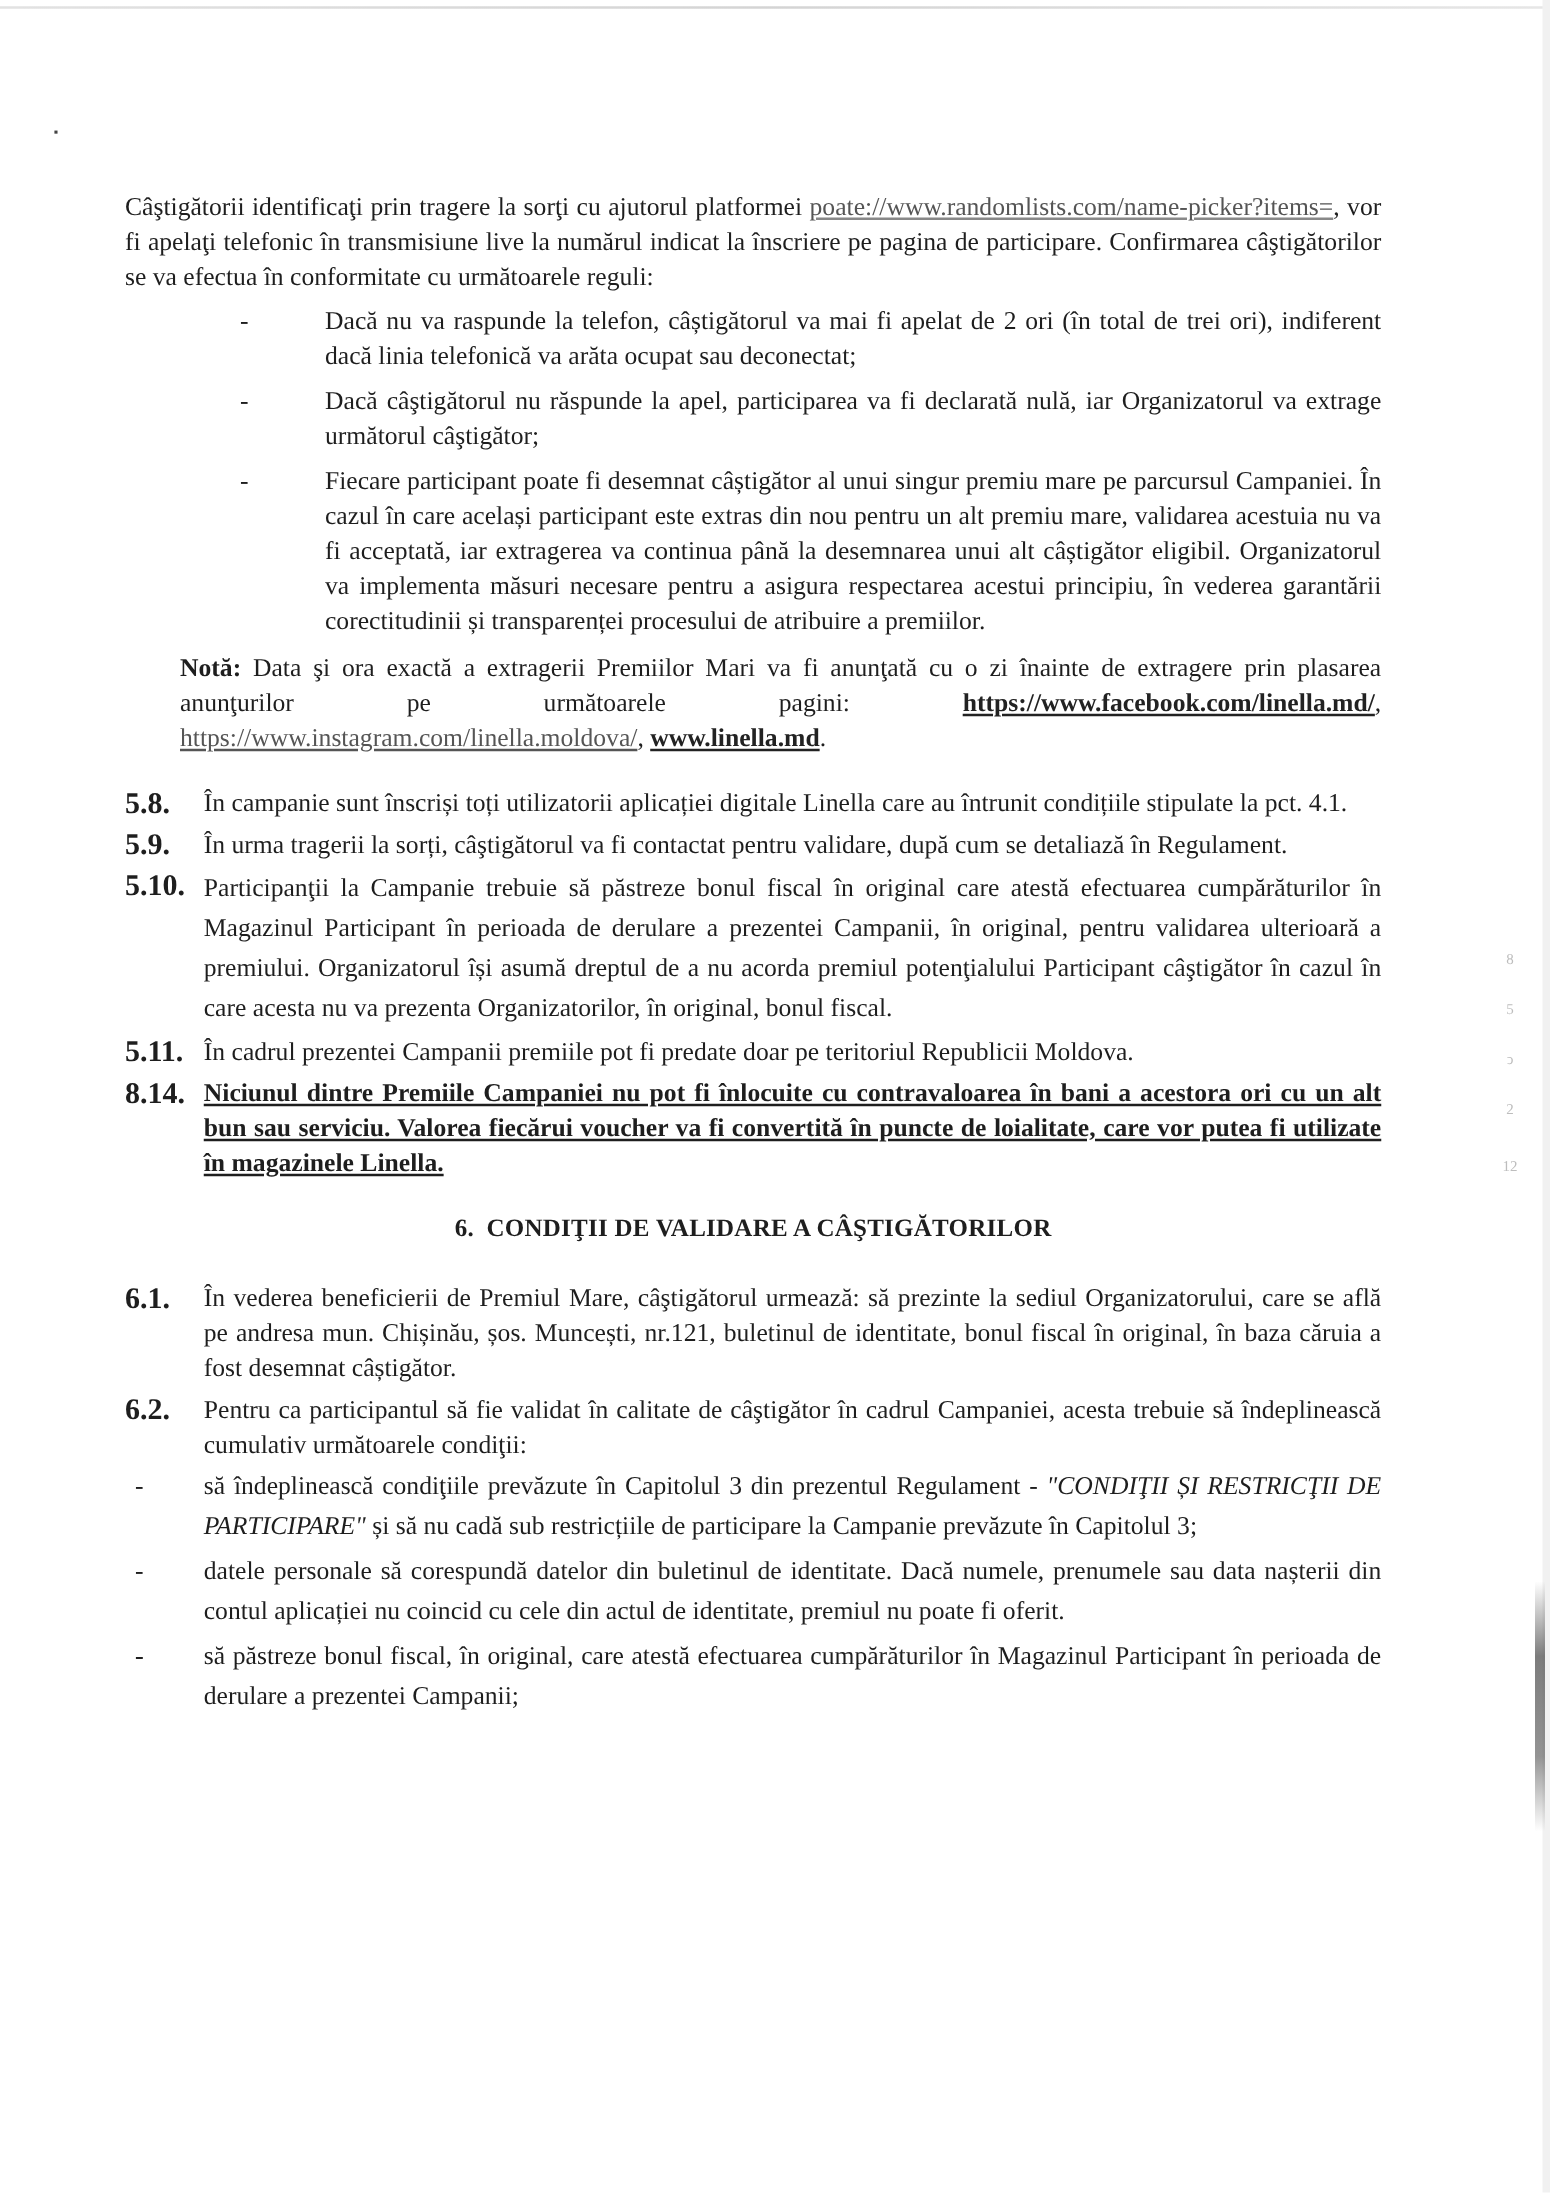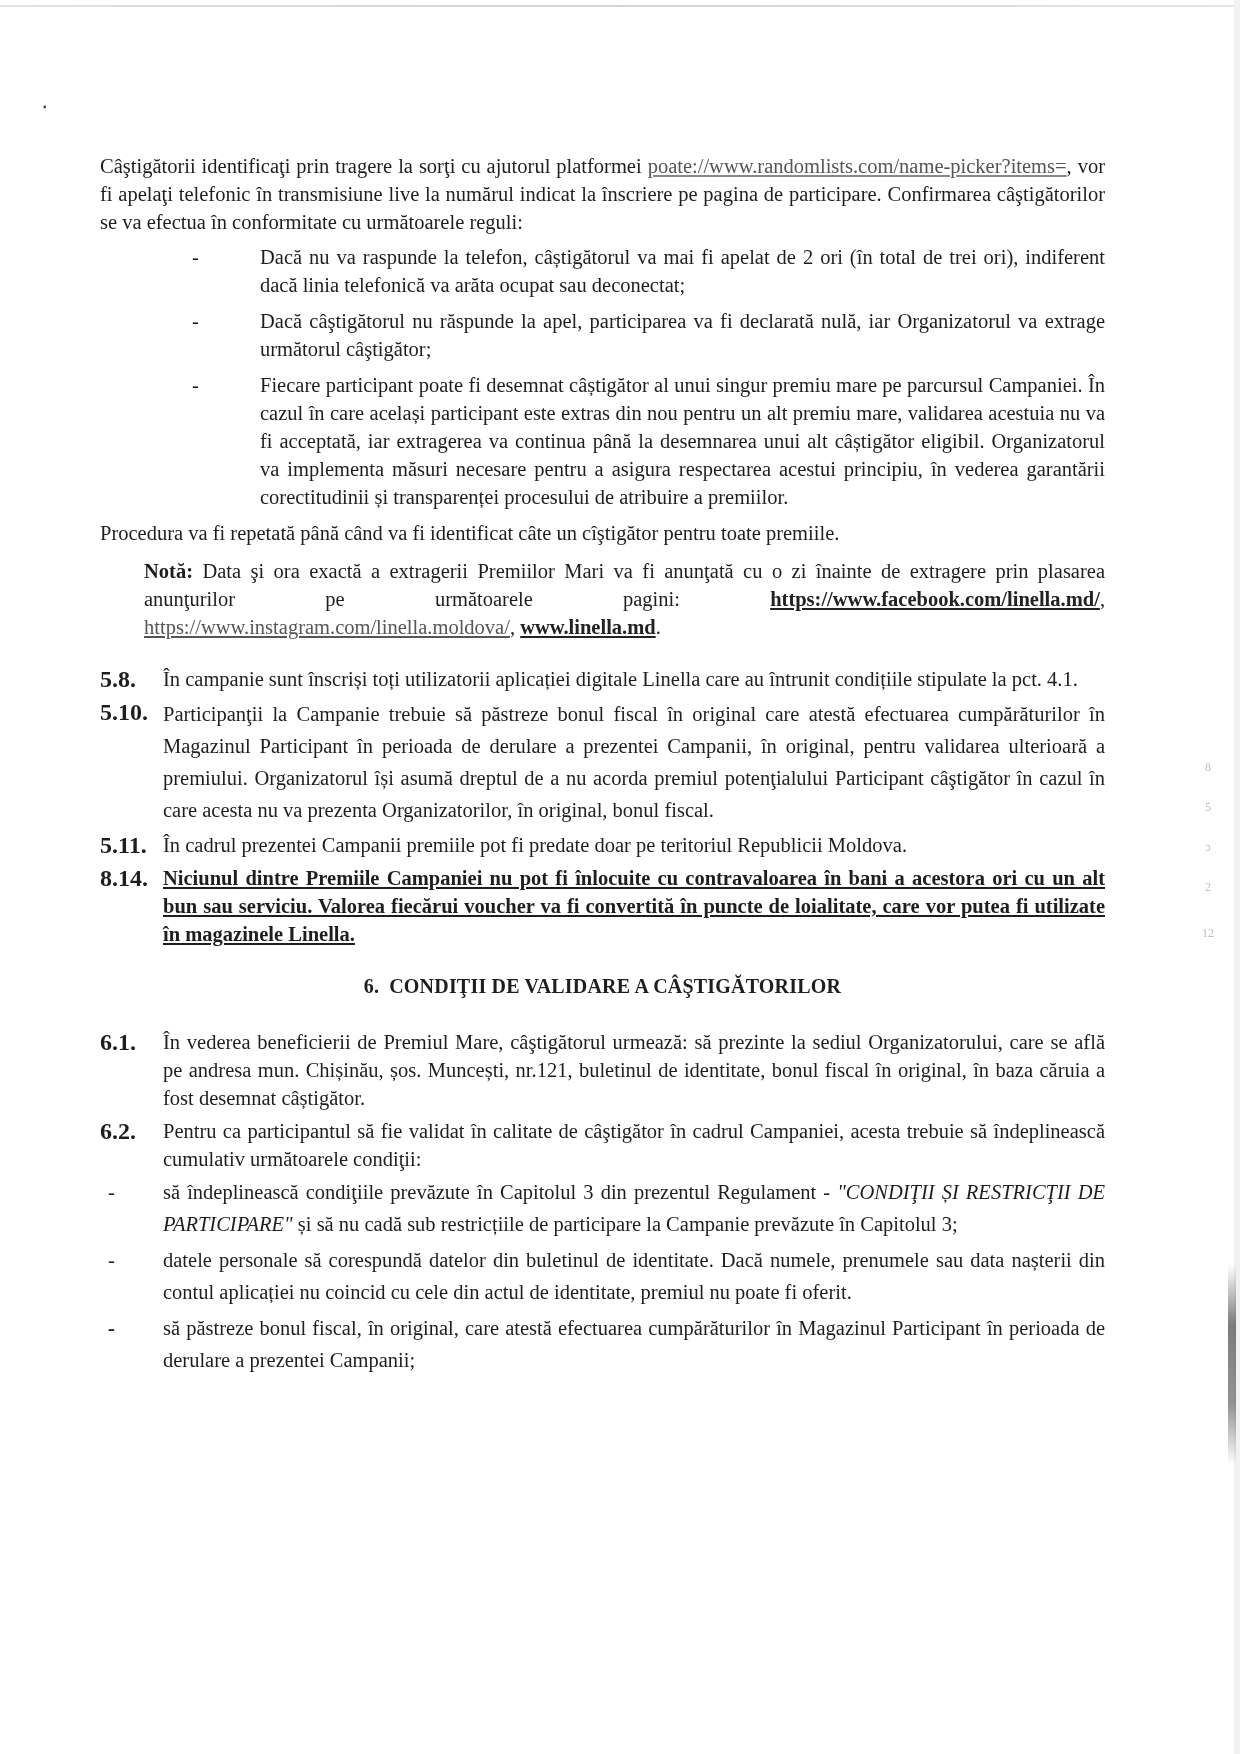--- a/index.html
+++ b/index.html
@@ -89,30 +89,33 @@
     <div class="dash-item">
       <span class="dash">-</span>
       <span>Dacă câştigătorul nu răspunde la apel, participarea va fi declarată nulă, iar Organizatorul va extrage următorul câştigător;</span>
     </div>
     <div class="dash-item">
       <span class="dash">-</span>
       <span>Fiecare participant poate fi desemnat câștigător al unui singur premiu mare pe parcursul Campaniei. În cazul în care același participant este extras din nou pentru un alt premiu mare, validarea acestuia nu va fi acceptată, iar extragerea va continua până la desemnarea unui alt câștigător eligibil. Organizatorul va implementa măsuri necesare pentru a asigura respectarea acestui principiu, în vederea garantării corectitudinii și transparenței procesului de atribuire a premiilor.</span>
     </div>
   </div>
 
-  <p class="para">Procedura va fi repetată până când va fi identificat câte un cîştigător pentru toate premiile.</p>
 
   <p class="para nota">
     <b>Notă:</b><span> Data şi ora exactă a extragerii Premiilor Mari va fi anunţată cu o zi înainte de extragere prin plasarea anunţurilor pe următoarele pagini: </span><a class="link-bold">https://www.facebook.com/linella.md/</a><span>, </span><a class="link-bold" style="font-weight:normal;color:#555">https://www.instagram.com/linella.moldova/</a><span>, </span><a class="link-bold">www.linella.md</a><span>.</span>
   </p>
 
   <div class="numbered">
     <div class="num-item">
       <span class="num">5.8.</span>
       <span class="txt">În campanie sunt înscriși toți utilizatorii aplicației digitale Linella care au întrunit condițiile stipulate la pct. 4.1.</span>
+    </div>
+    <div class="num-item">
+      <span class="num">5.9.</span>
+      <span class="txt">În urma tragerii la sorți, câştigătorul va fi contactat pentru validare, după cum se detaliază în Regulament.</span>
     </div>
     <div class="num-item">
       <span class="num">5.10.</span>
       <span class="txt" style="line-height:32px">Participanţii la Campanie trebuie să păstreze bonul fiscal în original care atestă efectuarea cumpărăturilor în Magazinul Participant în perioada de derulare a prezentei Campanii, în original, pentru validarea ulterioară a premiului. Organizatorul își asumă dreptul de a nu acorda premiul potenţialului Participant câştigător în cazul în care acesta nu va prezenta Organizatorilor, în original, bonul fiscal.</span>
     </div>
     <div class="num-item">
       <span class="num">5.11.</span>
       <span class="txt">În cadrul prezentei Campanii premiile pot fi predate doar pe teritoriul Republicii Moldova.</span>
     </div>
     <div class="num-item underline-bold">

